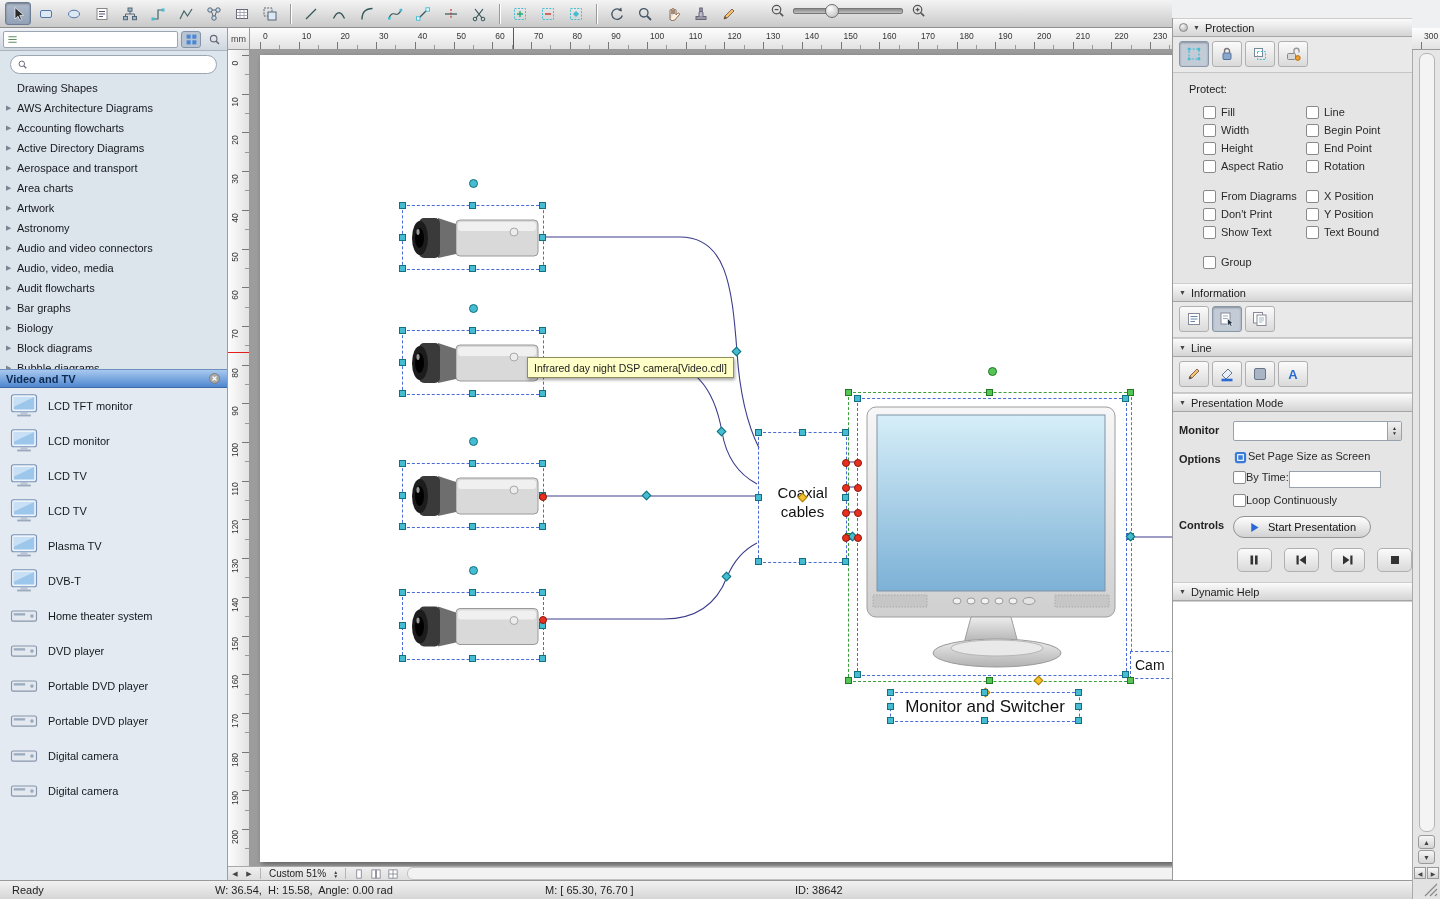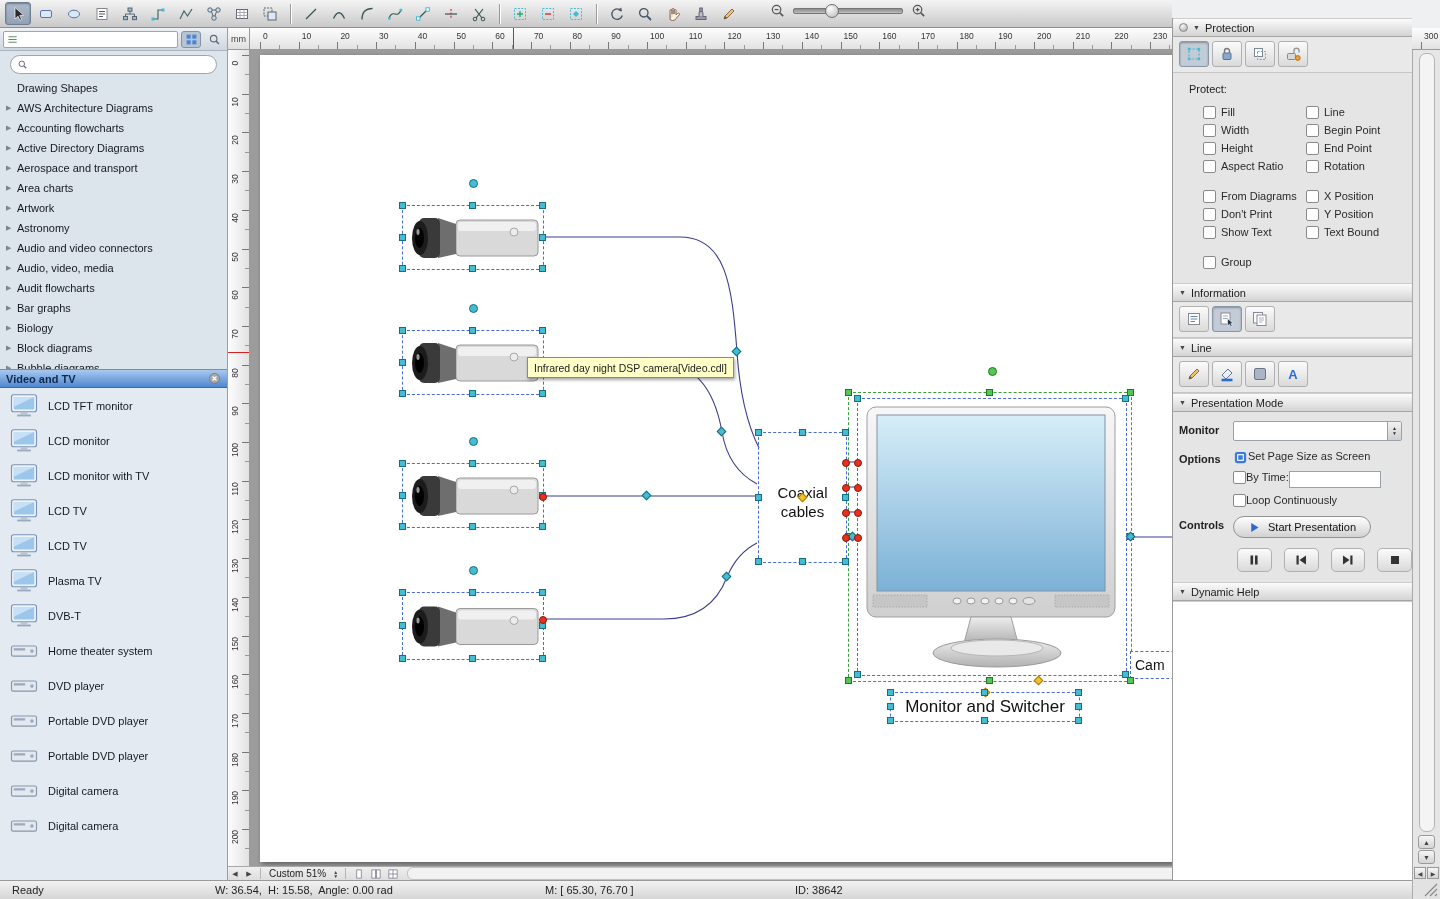--- a/index.html
+++ b/index.html
@@ -523,30 +523,20 @@
           <span class="vid-label">LCD monitor</span>
         </div>
         <div class="vid-row">
           <svg viewBox="0 0 26 22">
             <rect x="2" y="1.5" width="22" height="15" rx="2" fill="#eef4fb" stroke="#7a92b8"></rect>
             <rect x="4" y="3.5" width="18" height="11" fill="#9cc6ea"></rect>
             <path d="M4 3.5 H22 L4 12 Z" fill="#c8e0f6"></path>
             <rect x="10" y="16.8" width="6" height="2" fill="#b8c4d4"></rect>
             <rect x="7" y="19" width="12" height="1.6" fill="#9aa8bc"></rect>
           </svg>
-          <span class="vid-label">LCD monitor with TV</span>
-        </div>
-        <div class="vid-row">
-          <svg viewBox="0 0 26 22">
-            <rect x="2" y="1.5" width="22" height="15" rx="2" fill="#eef4fb" stroke="#7a92b8"></rect>
-            <rect x="4" y="3.5" width="18" height="11" fill="#9cc6ea"></rect>
-            <path d="M4 3.5 H22 L4 12 Z" fill="#c8e0f6"></path>
-            <rect x="10" y="16.8" width="6" height="2" fill="#b8c4d4"></rect>
-            <rect x="7" y="19" width="12" height="1.6" fill="#9aa8bc"></rect>
-          </svg>
           <span class="vid-label">LCD TV</span>
         </div>
         <div class="vid-row">
           <svg viewBox="0 0 26 22">
             <rect x="2" y="1.5" width="22" height="15" rx="2" fill="#eef4fb" stroke="#7a92b8"></rect>
             <rect x="4" y="3.5" width="18" height="11" fill="#9cc6ea"></rect>
             <path d="M4 3.5 H22 L4 12 Z" fill="#c8e0f6"></path>
             <rect x="10" y="16.8" width="6" height="2" fill="#b8c4d4"></rect>
             <rect x="7" y="19" width="12" height="1.6" fill="#9aa8bc"></rect>
           </svg>

